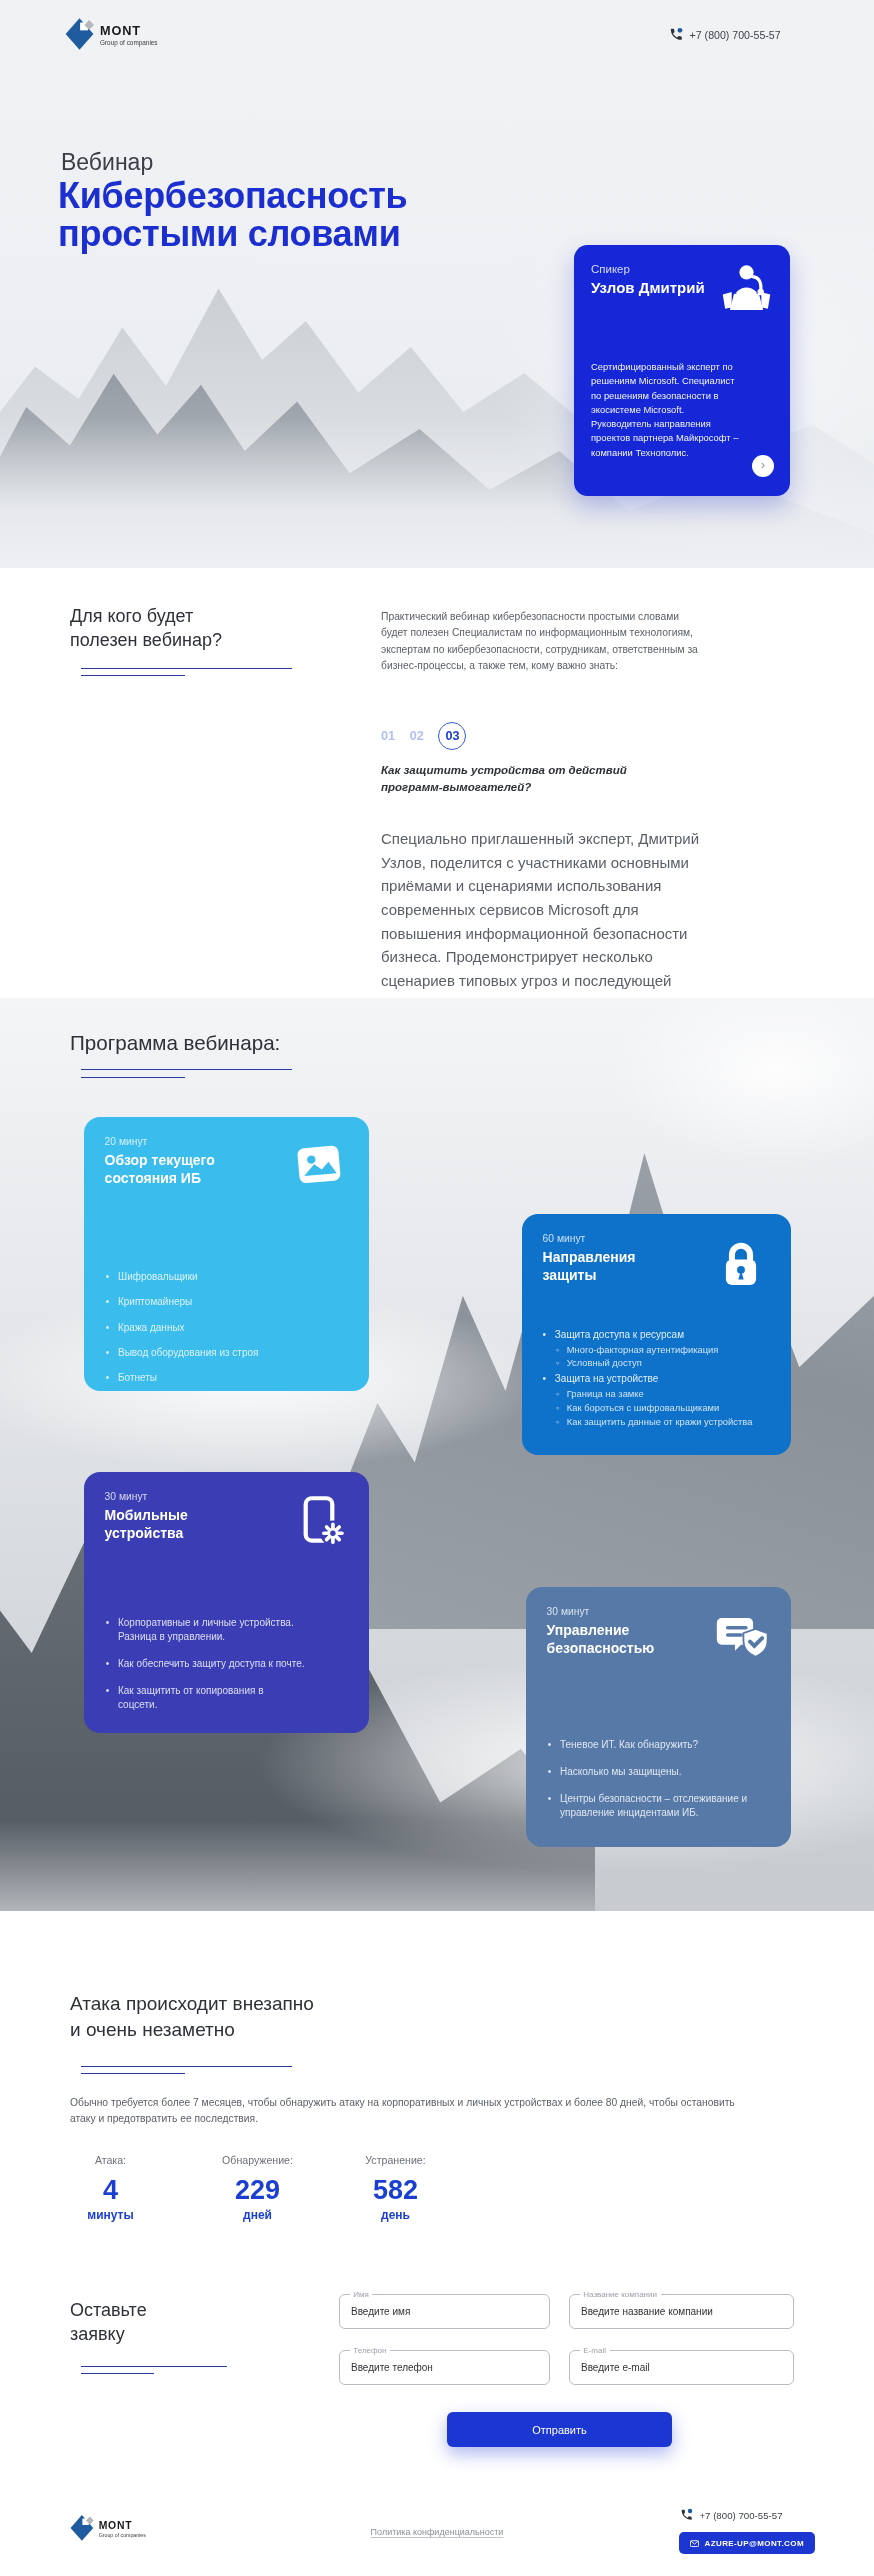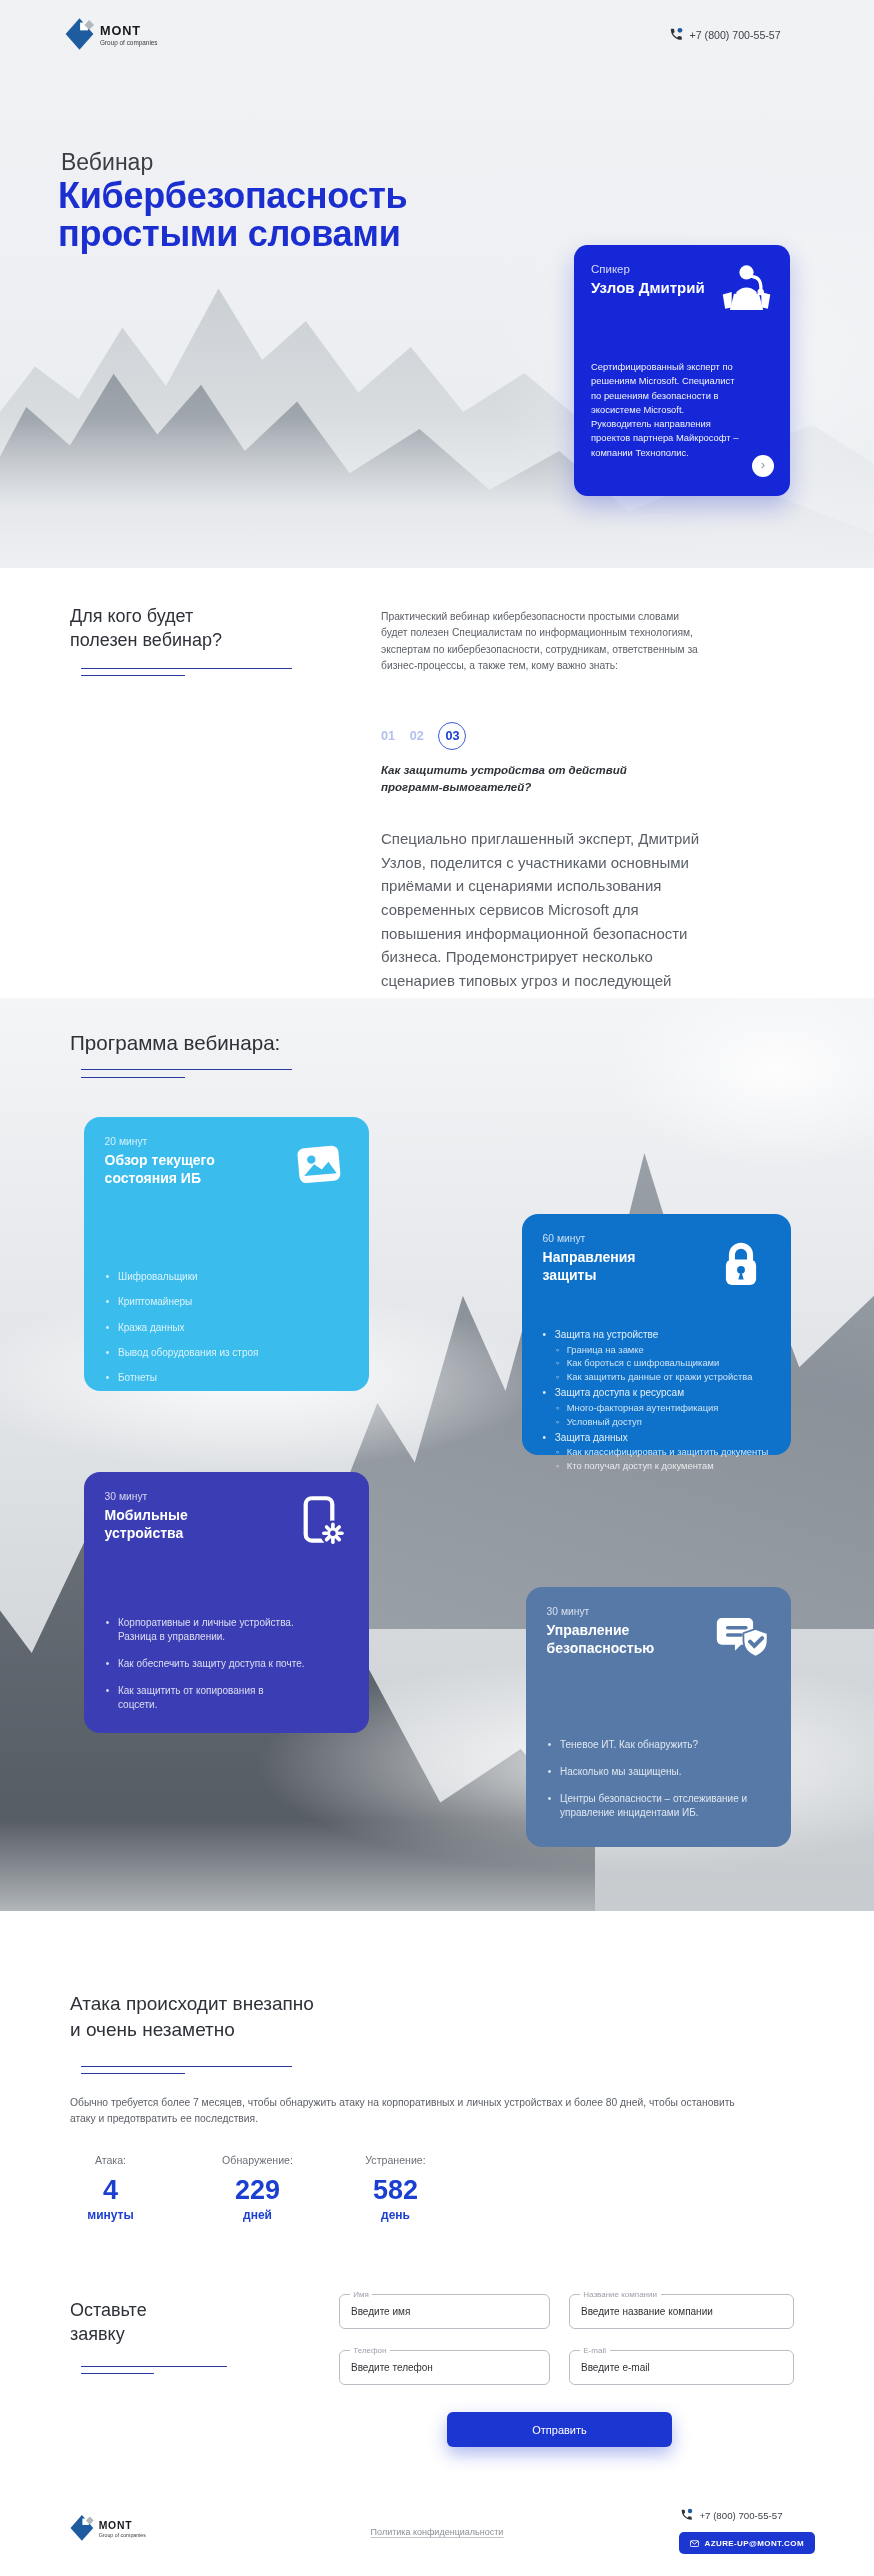--- a/index.html
+++ b/index.html
@@ -246,37 +246,31 @@
     <div class="card-title" style="width:121px;">Направления защиты</div>
     <span class="card-icon">
       <svg viewBox="0 0 96 96" width="58" height="58">
         <path d="M33 48 v-12 a15 15 0 0 1 30 0 v12" stroke="#ffffff" stroke-width="10" fill="none"></path>
         <rect x="23" y="44" width="50" height="42" rx="10" fill="#ffffff"></rect>
         <circle cx="48" cy="61" r="6.5" fill="#0e72ca"></circle>
         <path d="M43.5 77 h9 l-4.5 -15 z" fill="#0e72ca"></path>
       </svg>
     </span>
     <ul class="card-list">
-      <li><span>Защита на устройстве</span>
-        <ul class="sub-list">
-          <li>Граница на замке</li>
-          <li>Как бороться с шифровальщиками</li>
-          <li>Как защитить данные от кражи устройства</li>
-        </ul>
-      </li>
       <li><span>Защита доступа к ресурсам</span>
         <ul class="sub-list">
           <li>Много-факторная аутентификация</li>
           <li>Условный доступ</li>
         </ul>
       </li>
-      <li><span>Защита данных</span>
+      <li><span>Защита на устройстве</span>
         <ul class="sub-list">
-          <li>Как классифицировать и защитить документы</li>
-          <li>Кто получал доступ к документам</li>
+          <li>Граница на замке</li>
+          <li>Как бороться с шифровальщиками</li>
+          <li>Как защитить данные от кражи устройства</li>
         </ul>
       </li>
     </ul>
   </div>
 
   <div class="card card3">
     <div class="card-duration">30 минут</div>
     <div class="card-title">Мобильные устройства</div>
     <span class="card-icon">
       <svg viewBox="0 0 96 96" width="58" height="58">

